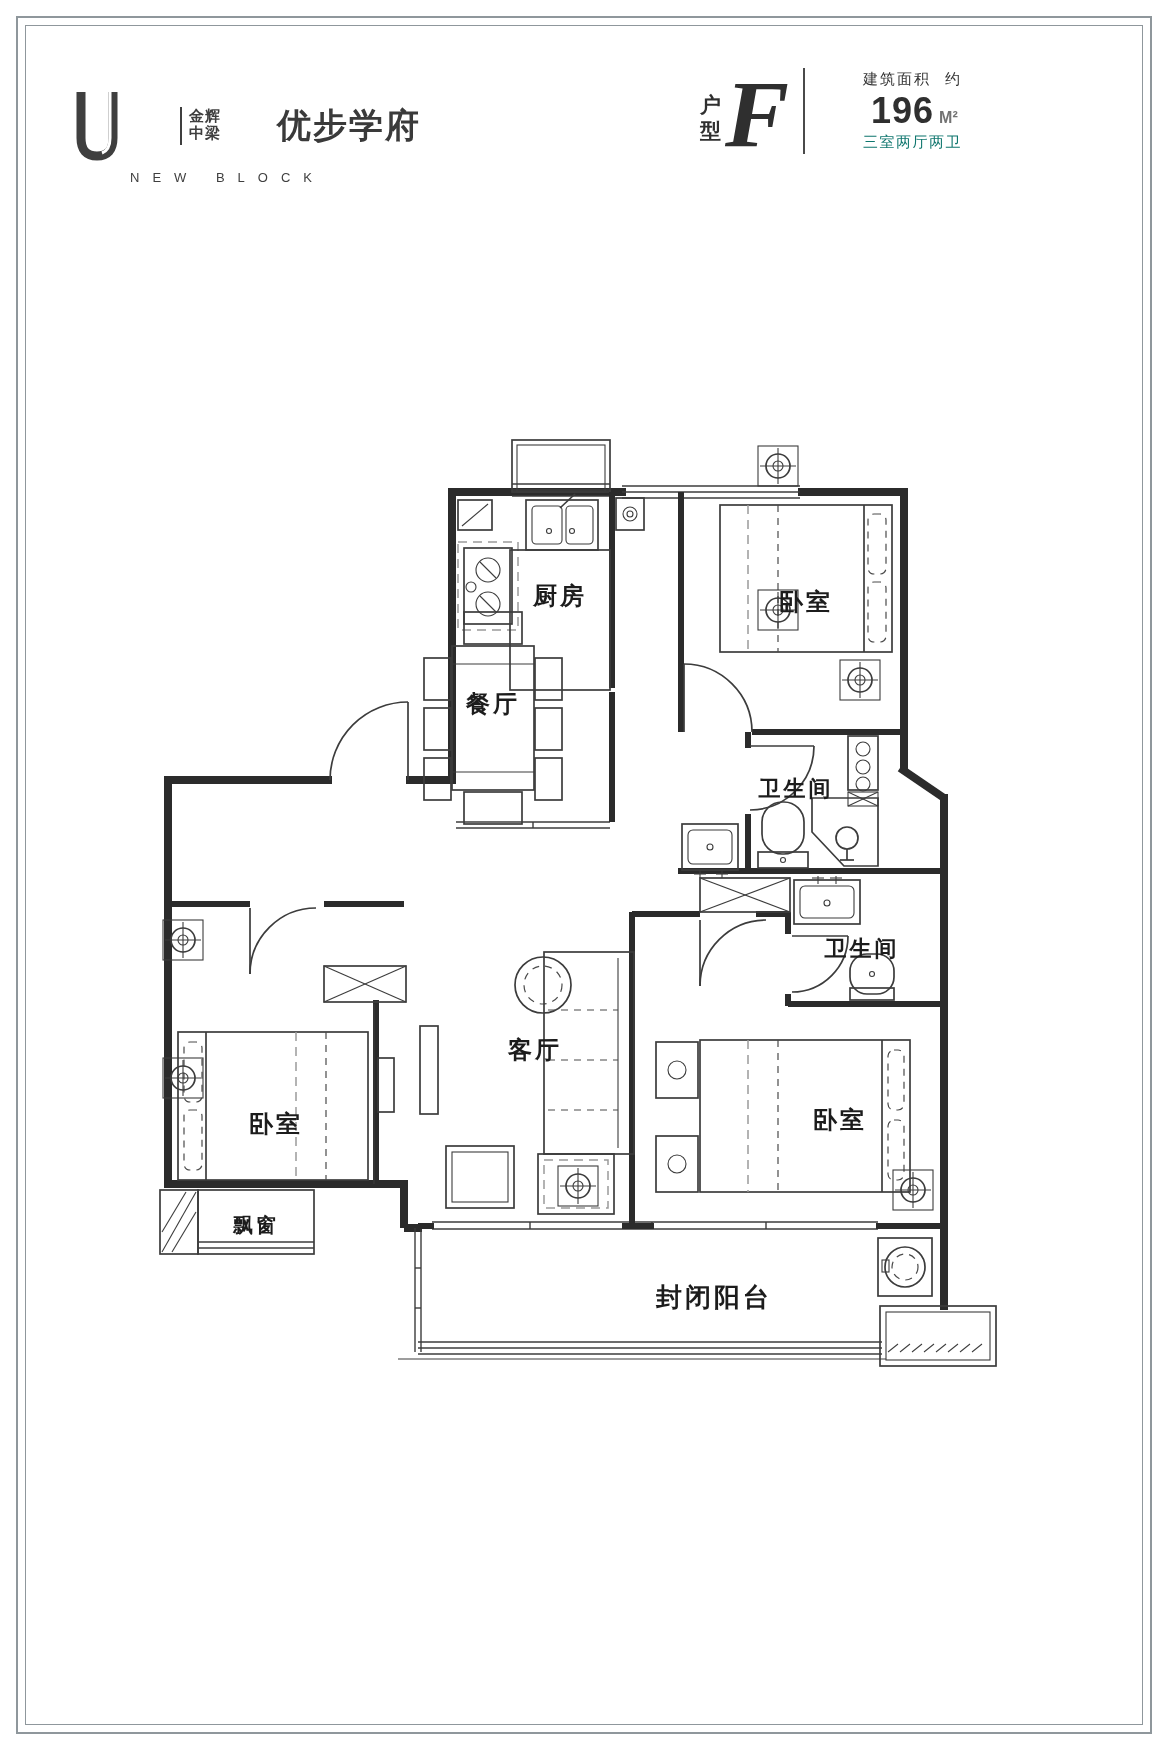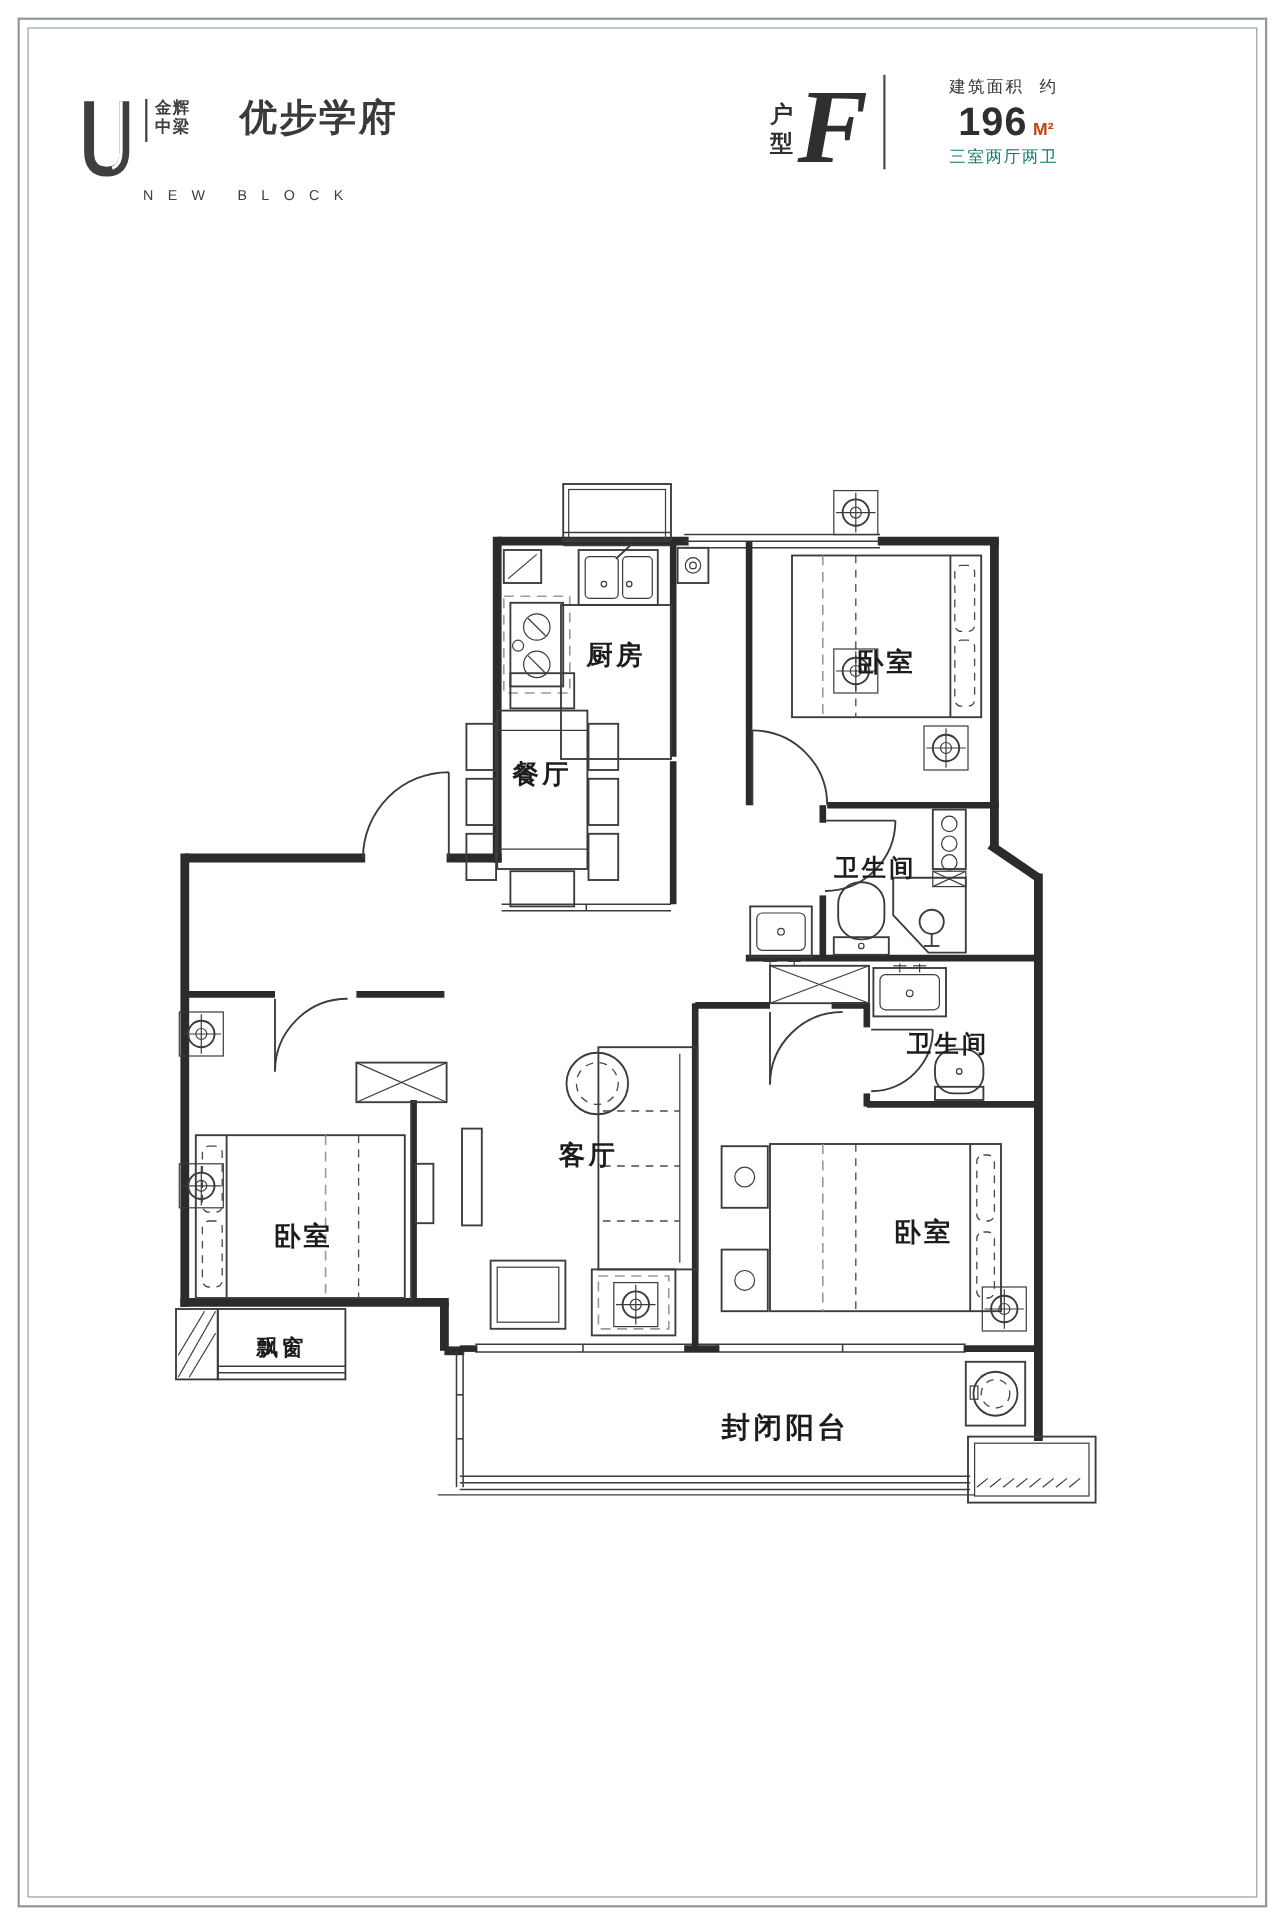--- a/index.html
+++ b/index.html
@@ -6,40 +6,40 @@
   #page{position:relative;width:1168px;height:1750px;background:#ffffff;overflow:hidden;
         font-family:"Liberation Sans",sans-serif;color:#2b2b2b;}
   
   .frame-outer{position:absolute;left:16px;top:16px;right:16px;bottom:16px;
                border:2px solid #8f979c;pointer-events:none;}
   .frame-inner{position:absolute;left:25px;top:25px;right:25px;bottom:25px;
                border:1px solid #8f979c;pointer-events:none;}
 
   
   .logo{position:absolute;left:72px;top:90px;}
-  .logo-row{display:flex;align-items:flex-start;}
+  .logo-row{display:flex;align-items:center;gap:48px;}
   .logo-u{margin-right:10px;}
   .logo-small{border-left:2px solid #3f3f3f;padding-left:7px;margin-right:8px;
               display:flex;flex-direction:column;justify-content:center;line-height:1.15;
               font-size:15px;font-weight:700;color:#3f3f3f;letter-spacing:1px;padding-bottom:4px;}
-  .logo-main{font-size:34px;font-weight:700;color:#3a3a3a;letter-spacing:2px;line-height:1;padding-bottom:2px;margin-left:37px;}
+  .logo-main{font-size:34px;font-weight:700;color:#3a3a3a;letter-spacing:2px;line-height:1;padding-bottom:2px;}
   .logo-en{margin-top:8px;margin-left:58px;font-size:13px;font-weight:400;color:#3f3f3f;letter-spacing:13px;}
 
   
   .unitbox{position:absolute;left:700px;top:68px;display:flex;align-items:flex-end;}
   .unit-type{display:flex;flex-direction:column;font-size:21px;font-weight:700;color:#2f2f2f;
              line-height:1.25;margin-right:4px;margin-bottom:10px;}
   .unit-letter{font-family:"Liberation Serif",serif;font-style:italic;font-weight:700;
                font-size:96px;line-height:0.8;color:#2f2f2f;margin-right:14px;}
   .unit-divider{width:2px;height:86px;background:#4a4a4a;margin-right:14px;}
   .unit-right{display:flex;flex-direction:column;margin-bottom:2px;margin-left:44px;}
   .area-row1{font-size:15px;letter-spacing:2px;color:#333;display:flex;gap:14px;}
   .area-row2{display:flex;align-items:baseline;margin:1px 0 1px 8px;}
   .area-value{font-size:36px;font-weight:700;color:#2f2f2f;letter-spacing:1px;}
-  .area-unit{font-size:16px;font-weight:600;margin-left:5px;color:#c2410c;}
+  .area-unit{font-size:16px;font-weight:600;margin-left:5px;color:#737373;}
   .area-row3{font-size:15px;letter-spacing:1.5px;color:#0f766e;}
 
   
   .features{position:absolute;left:712px;top:168px;font-size:17px;line-height:26px;
             letter-spacing:2.5px;color:#1e1e1e;}
   .features div{white-space:nowrap;}
 
   
   #plan{position:absolute;left:0;top:0;}
   .w8{stroke:#2b2b2b;stroke-width:8;fill:none;stroke-linecap:butt;}

